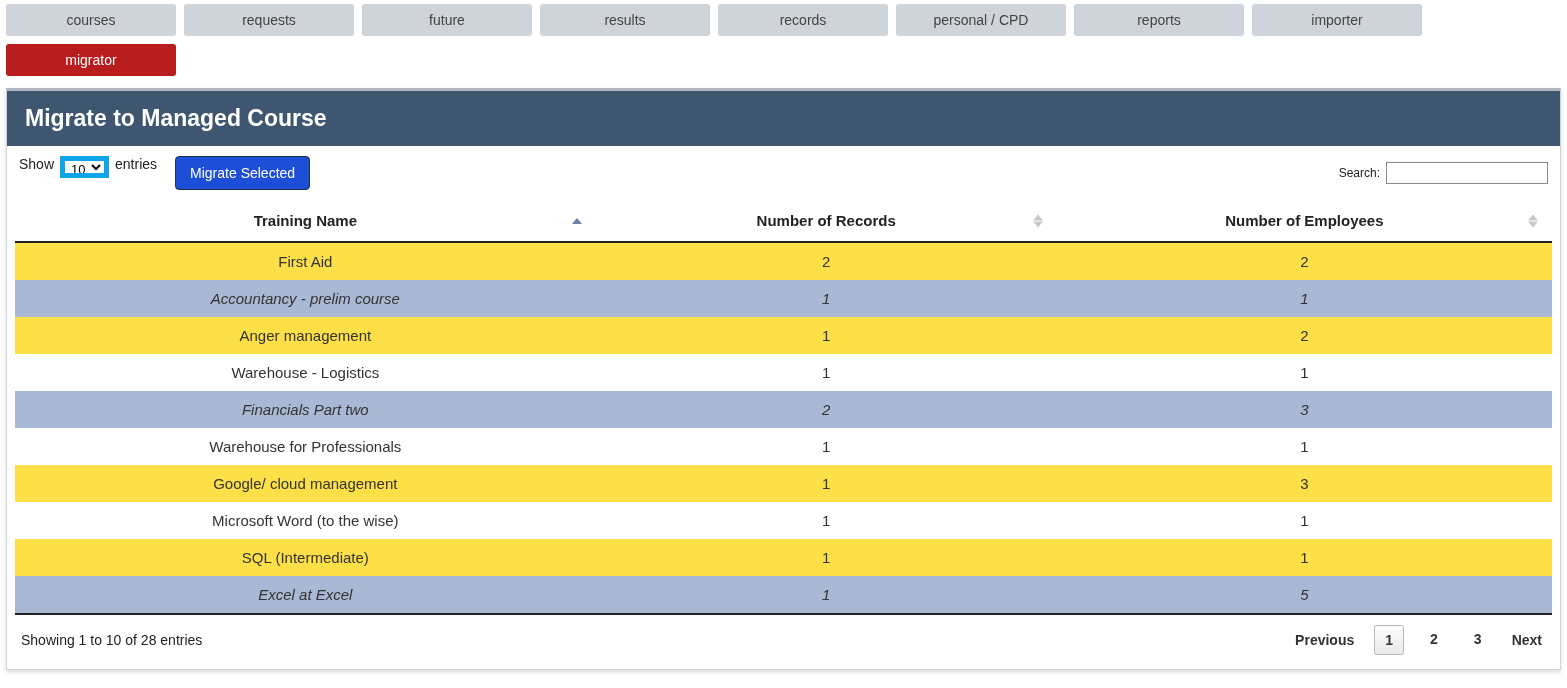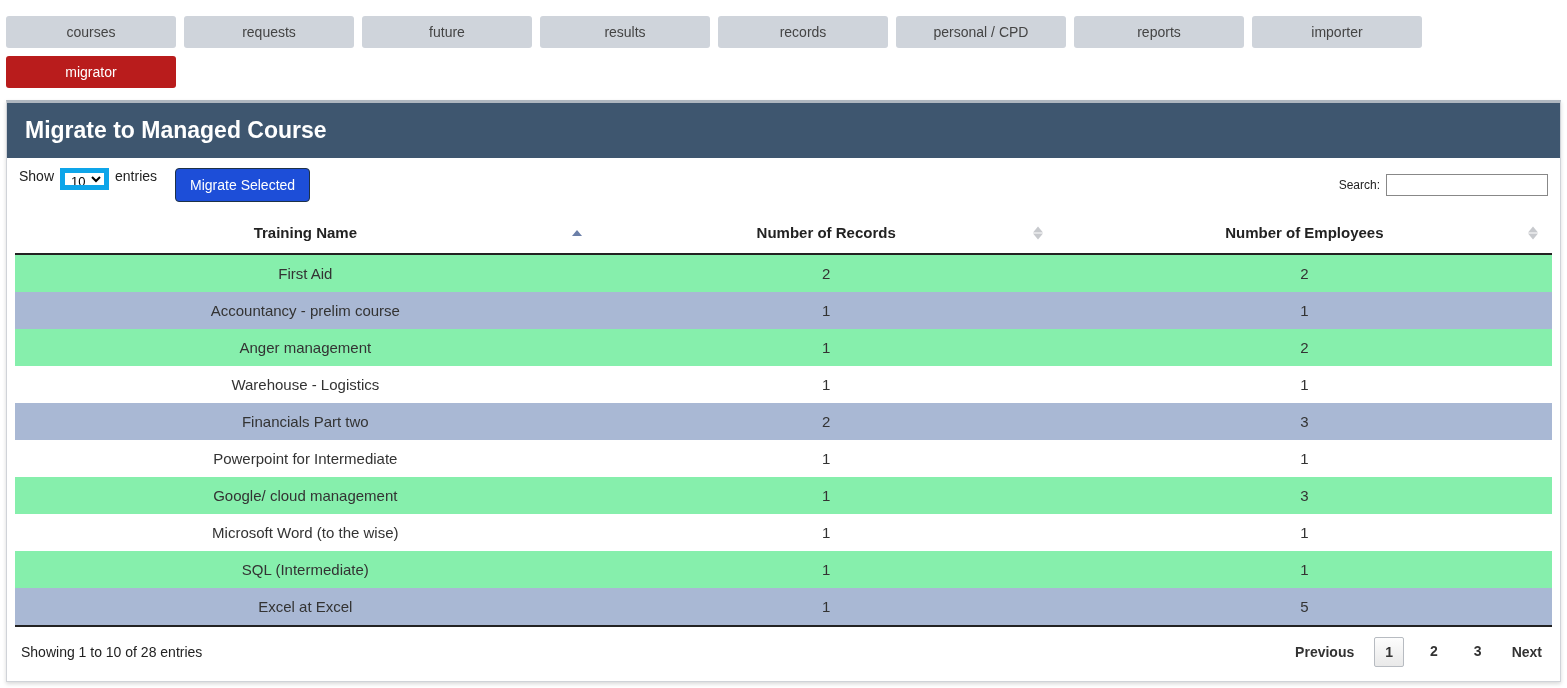--- a/index.html
+++ b/index.html
@@ -7,21 +7,21 @@
     margin: 0;
     padding: 0;
     font-family: "Segoe UI", Tahoma, Geneva, sans-serif;
     font-size: 14px;
     color: #333;
     background: #fff;
   }
   .app {
     width: 1567px;
     height: 688px;
-    padding: 16px 6px 6px 6px;
+    padding: 4px 6px 6px 6px;
     position: relative;
   }
   .tab-row {
     display: flex;
     gap: 8px;
     flex-wrap: wrap;
   }
   .tab {
     background: #cfd4db;
     color: #444;
@@ -138,23 +138,23 @@
   }
   .sort-icon .tri-up { border-bottom: 6px solid #c7c9cd; }
   .sort-icon .tri-down { border-top: 6px solid #c7c9cd; }
   .sort-icon.asc .tri-up { border-bottom-color: #6b7fa8; }
   table.data-table tbody td {
     text-align: center;
     padding: 10px 8px;
     font-size: 15px;
     color: #333;
   }
-  table.data-table tbody tr.stripe-odd { background: #86efac; }
+  table.data-table tbody tr.stripe-odd { background: #fde047; }
   table.data-table tbody tr.stripe-even { background: #ffffff; }
-  table.data-table tbody tr.selected { background: #a9b8d4; }
+  table.data-table tbody tr.selected { background: #a9b8d4; font-style: italic; }
   table.data-table tbody tr:last-child td { border-bottom: 2px solid #222; }
   table.data-table tbody tr { cursor: pointer; }
   .footer-row {
     display: flex;
     align-items: center;
     justify-content: space-between;
     padding: 10px 6px 0 6px;
   }
   .entries-info {
     font-size: 14px;
@@ -265,21 +265,21 @@
               <td>Warehouse - Logistics</td>
               <td>1</td>
               <td>1</td>
             </tr>
             <tr class="selected">
               <td>Financials Part two</td>
               <td>2</td>
               <td>3</td>
             </tr>
             <tr class="stripe-even">
-              <td>Powerpoint for Intermediate</td>
+              <td>Warehouse for Professionals</td>
               <td>1</td>
               <td>1</td>
             </tr>
             <tr class="stripe-odd">
               <td>Google/ cloud management</td>
               <td>1</td>
               <td>3</td>
             </tr>
             <tr class="stripe-even">
               <td>Microsoft Word (to the wise)</td>

